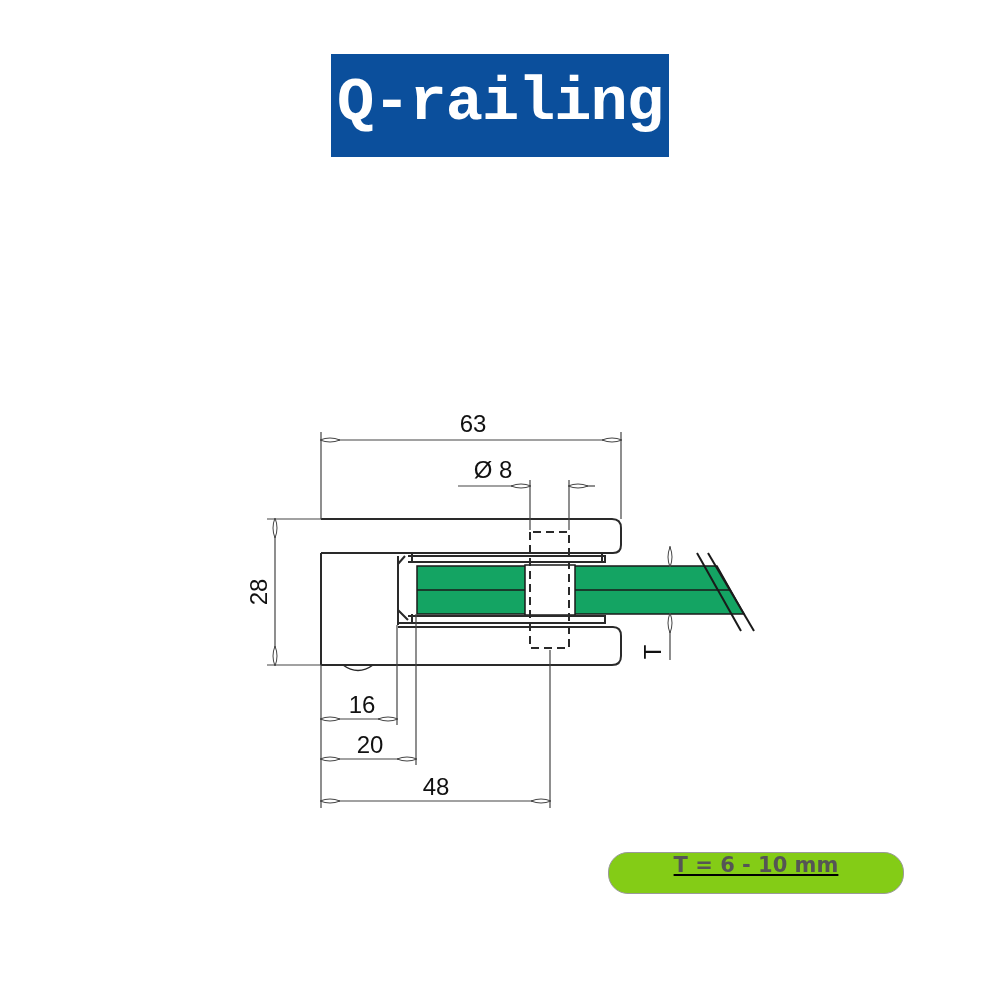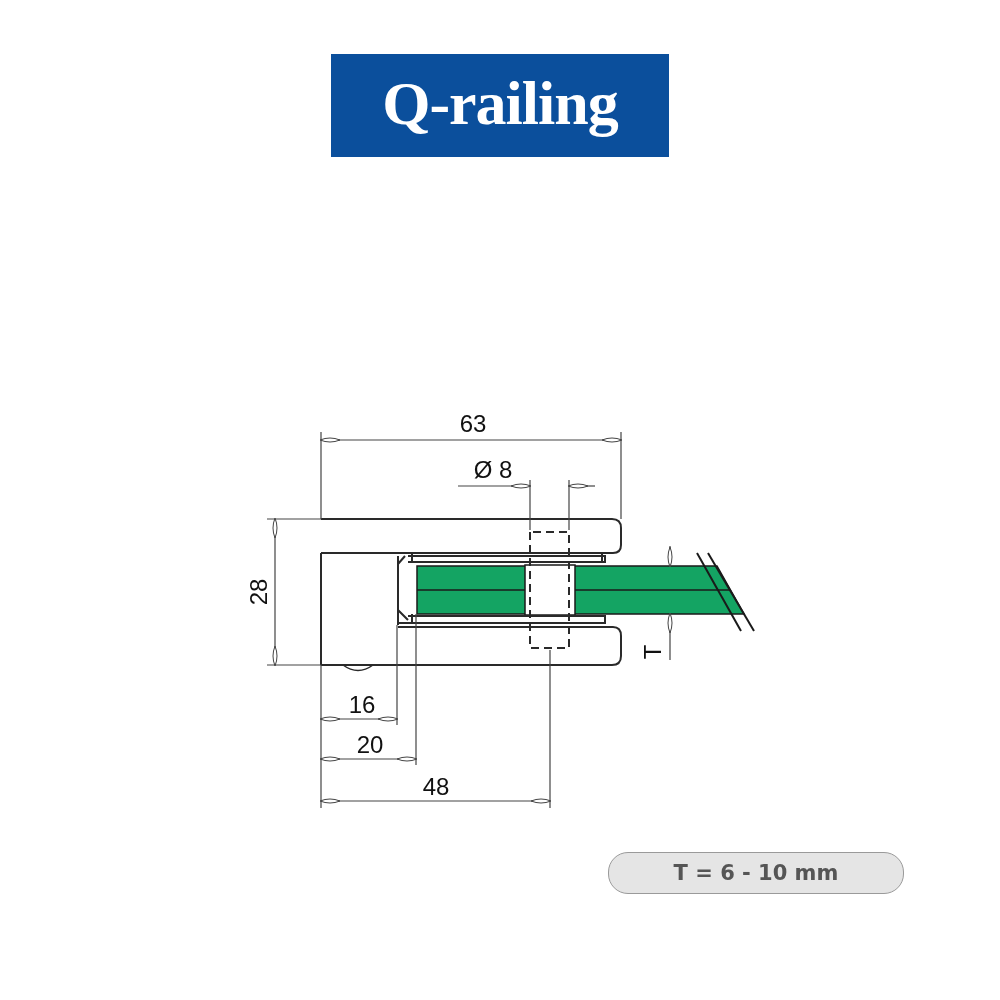--- a/index.html
+++ b/index.html
@@ -1,21 +1,21 @@
 <!DOCTYPE html>
 <html><head>
   <meta charset="utf-8">
   <style>
     html, body { margin: 0; padding: 0; background: #ffffff; }
     body { width: 1000px; height: 1000px; position: relative; overflow: hidden; font-family: "Liberation Sans", sans-serif; }
     .logo { position: absolute; left: 331px; top: 54px; width: 338px; height: 103px; background: #0B4F9C; display: flex; align-items: center; justify-content: center; }
-    .logo-text { color: #ffffff; font-family: Liberation Serif, serif; font-weight: bold; font-size: 62px; letter-spacing: -1px; line-height: 1; margin-top: -6px; }
+    .logo-text { color: #ffffff; font-family: Liberation Mono, monospace; font-weight: bold; font-size: 62px; letter-spacing: -1px; line-height: 1; margin-top: -6px; }
     .drawing { position: absolute; left: 0; top: 0; width: 1000px; height: 1000px; }
     .dim-text { font-family: "Liberation Sans", sans-serif; font-size: 24px; fill: #111; }
-    .badge { position: absolute; left: 608px; top: 852px; width: 294px; height: 40px; border: 1.5px solid #9a9a9a; border-radius: 20px; background: #e5e5e5; display: flex; align-items: center; justify-content: center; }
+    .badge { position: absolute; left: 608px; top: 852px; width: 294px; height: 40px; border: 1.5px solid #9a9a9a; border-radius: 20px; background: #84cc16; display: flex; justify-content: center; text-decoration: underline; }
     .badge-text { color: #555; font-family: "DejaVu Sans", sans-serif; font-weight: bold; font-size: 21px; }
   </style>
 </head>
 <body>
 
 <div class="logo">
   <span class="logo-text">Q-railing</span>
 </div>
 
 <svg class="drawing" viewBox="0 0 1000 1000" xmlns="http://www.w3.org/2000/svg">

